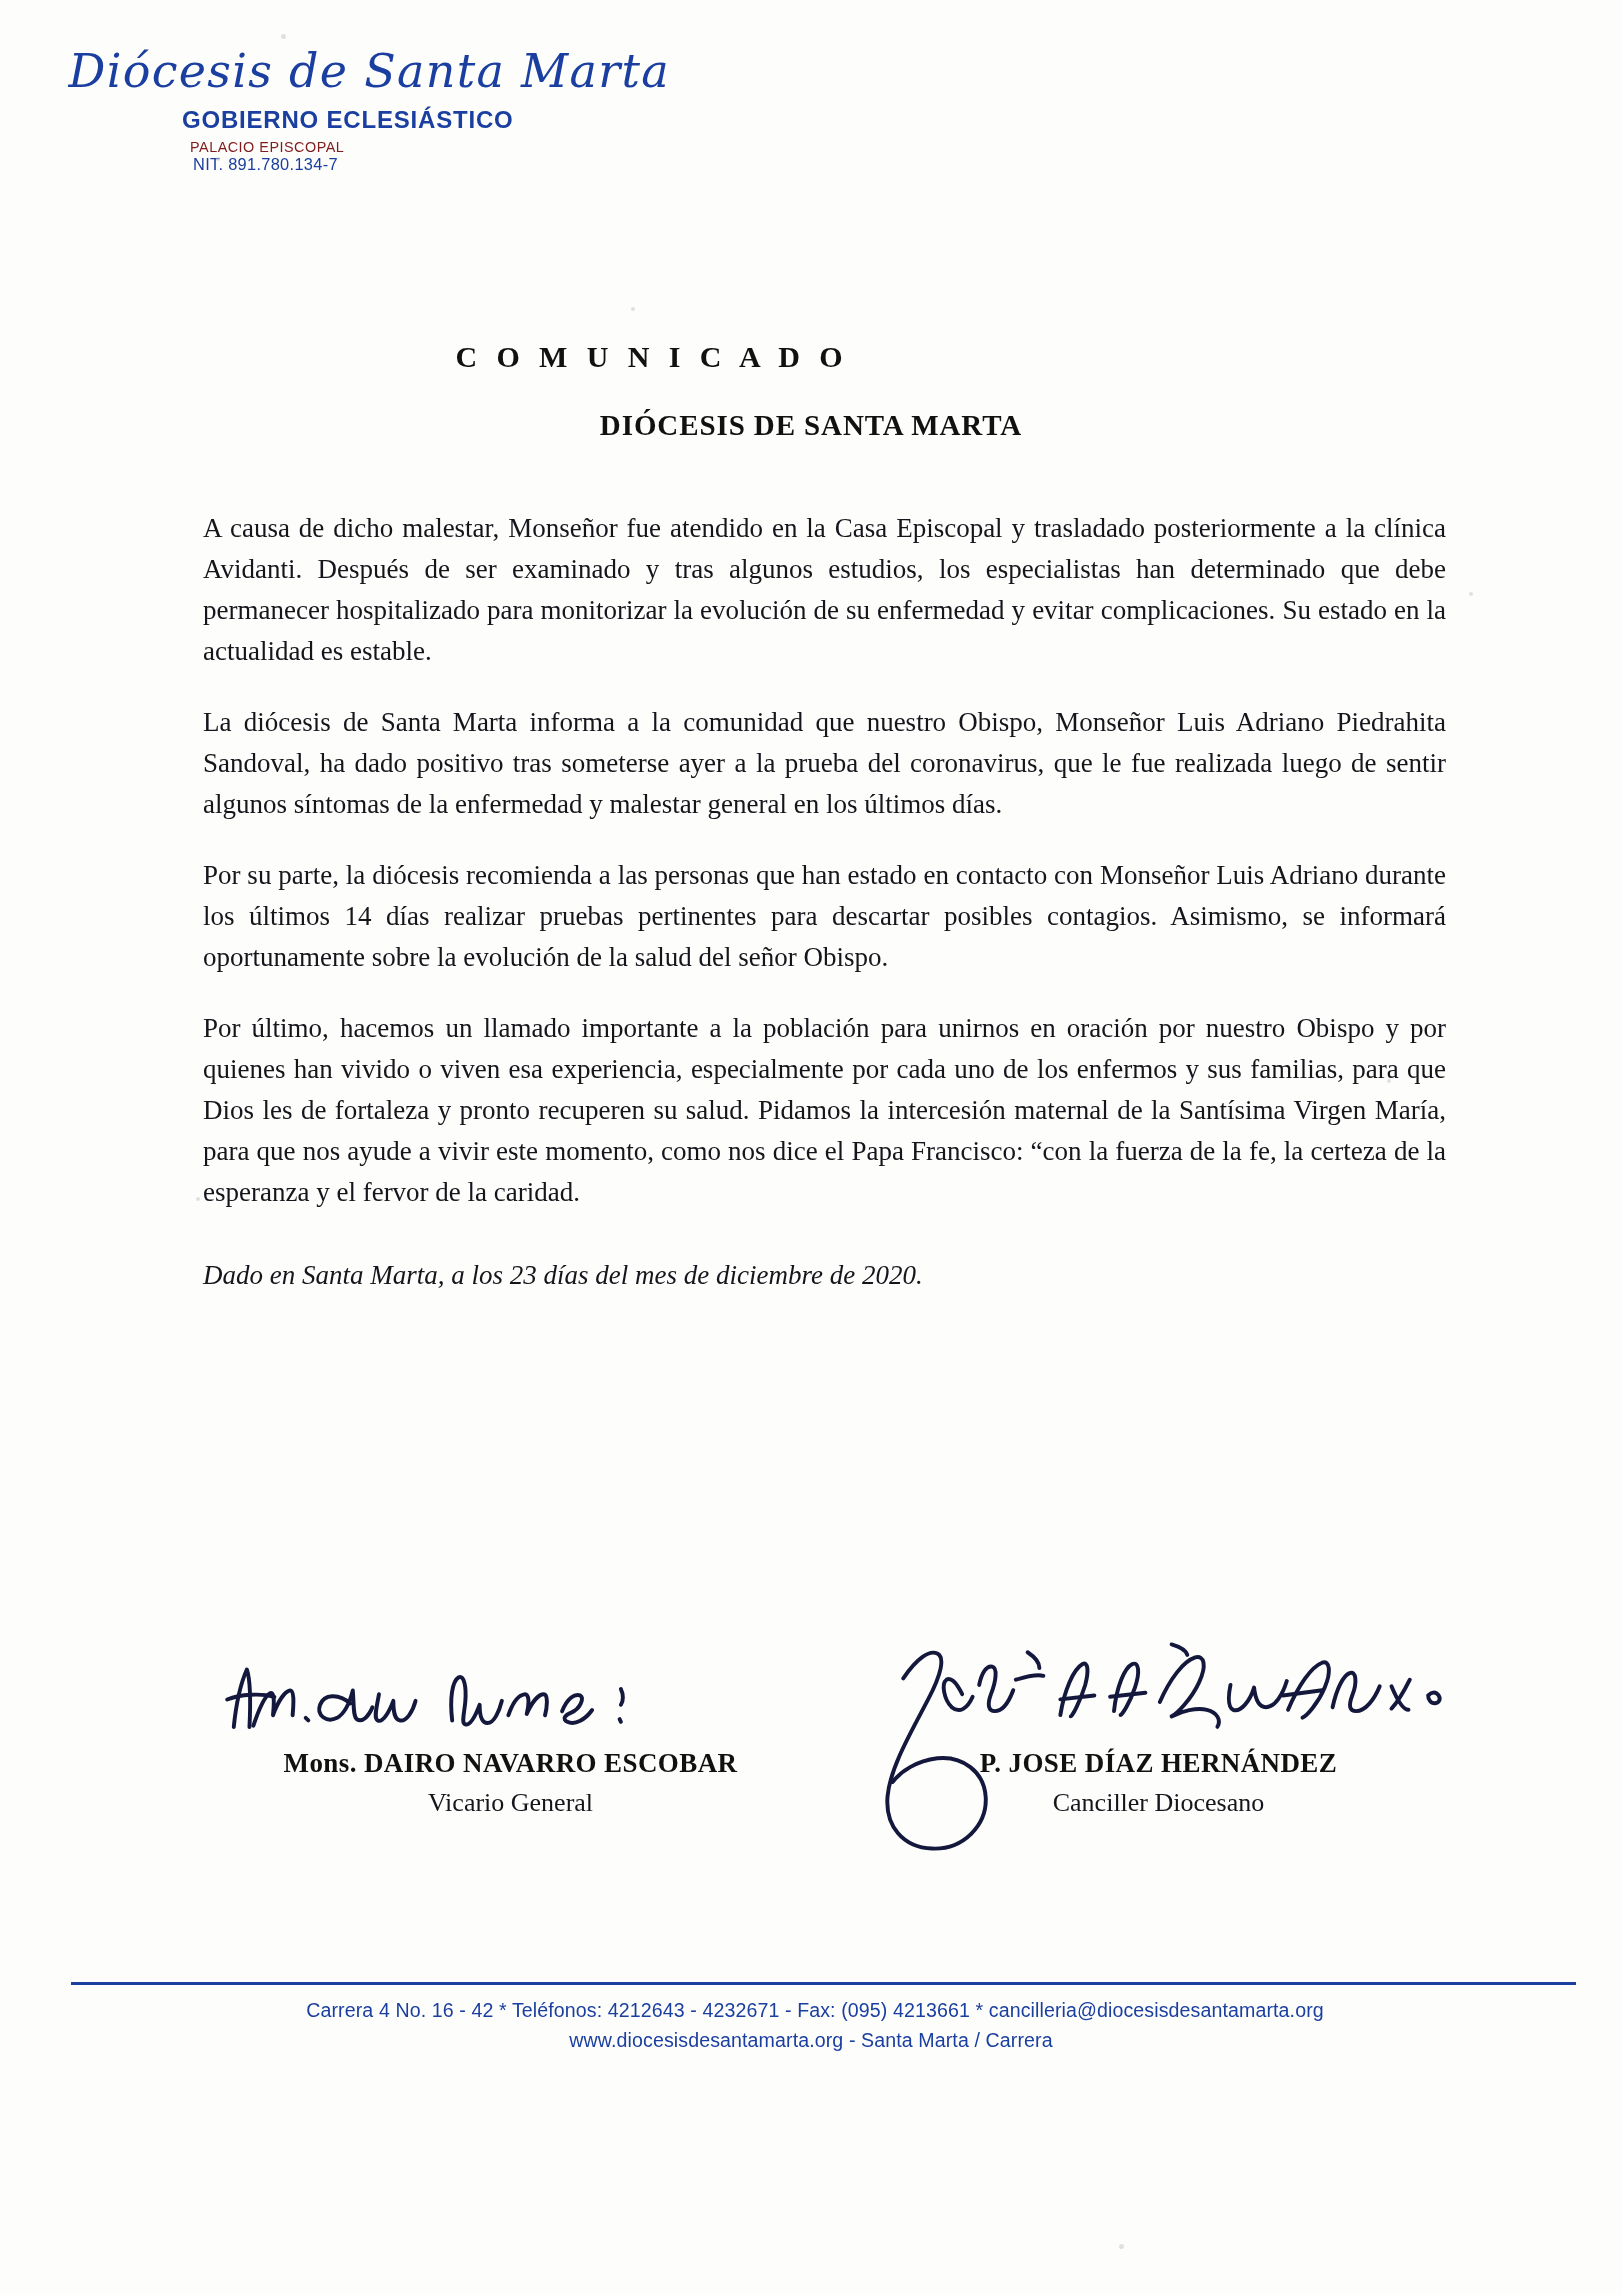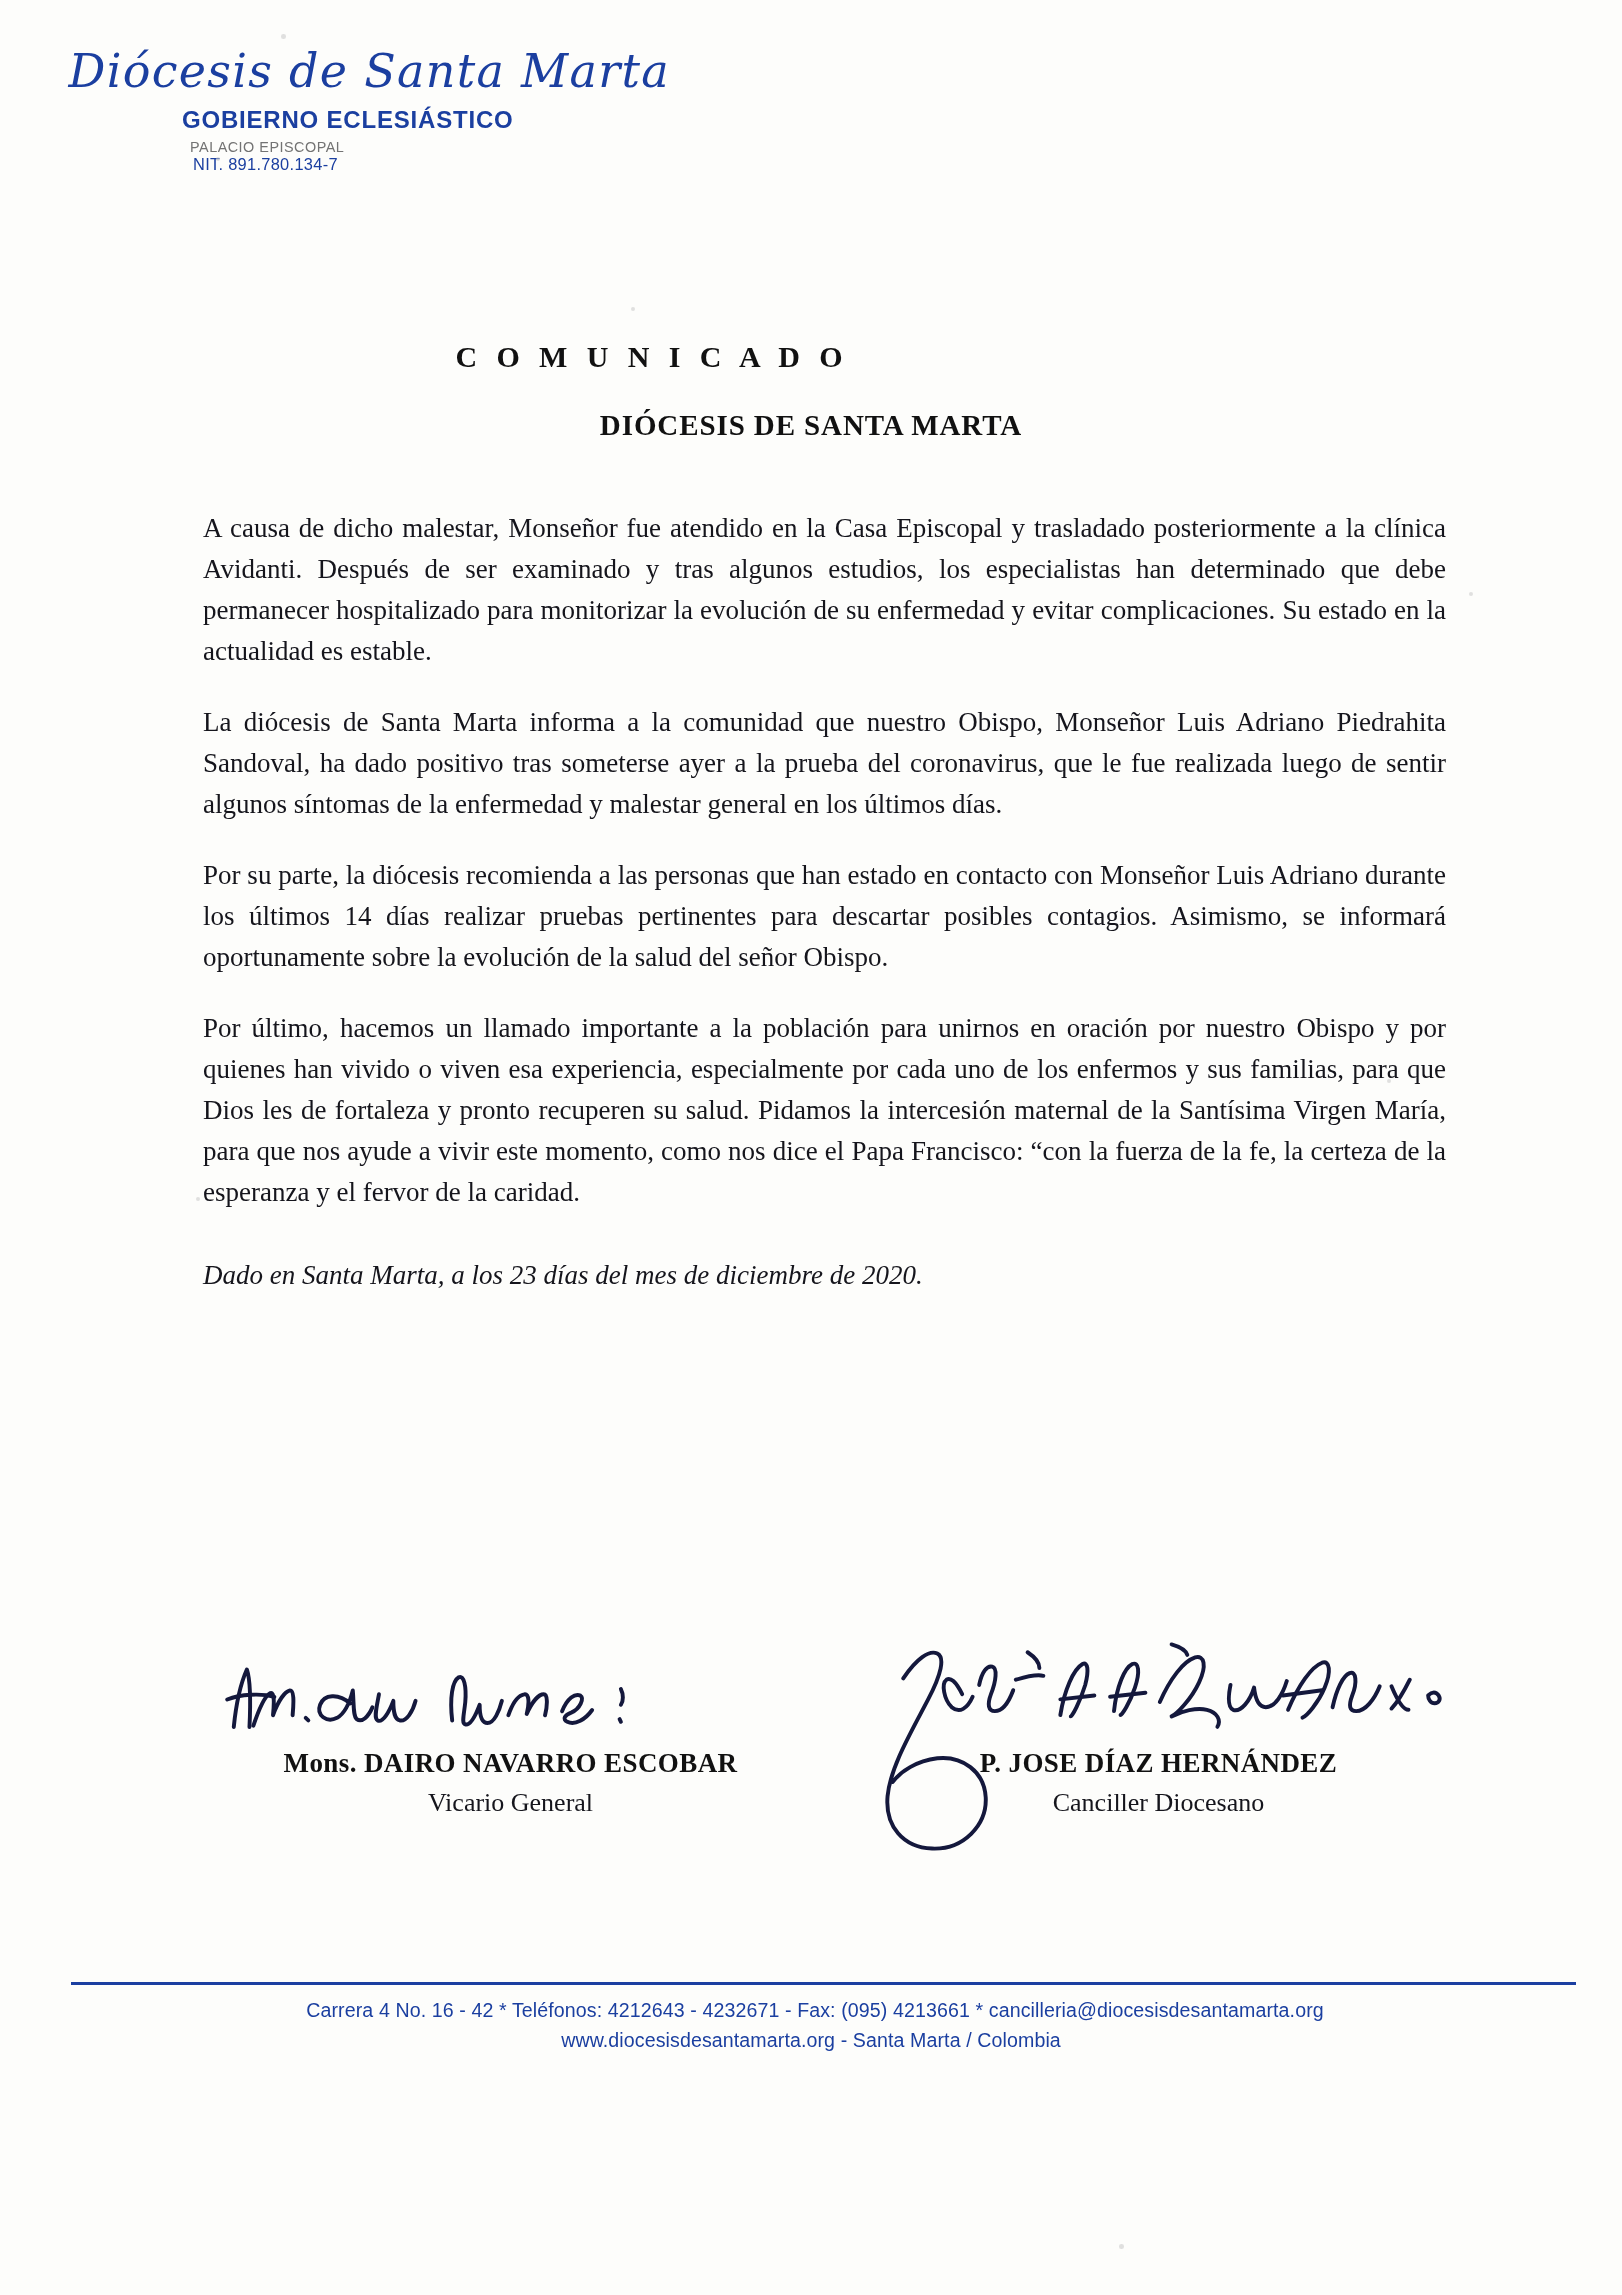--- a/index.html
+++ b/index.html
@@ -46,21 +46,21 @@
     font-size: 24px;
     letter-spacing: 0.8px;
     color: #1b3fa0;
     margin-top: 9.2px;
     margin-left: 120px;
   }
   .palacio {
     font-family: "Liberation Sans", sans-serif;
     font-size: 14.4px;
     letter-spacing: 0.5px;
-    color: #737373;
+    color: #7f1d1d;
     margin-top: 5.2px;
     margin-left: 128px;
   }
   .nit {
     font-family: "Liberation Sans", sans-serif;
     font-size: 16.4px;
     letter-spacing: 0.3px;
     color: #1b3fa0;
     margin-top: 0;
     margin-left: 131px;
@@ -258,21 +258,21 @@
     </div>
     <div class="sig-block sig-right">
       <div class="sig-name">P. JOSE DÍAZ HERNÁNDEZ</div>
       <div class="sig-role">Canciller Diocesano</div>
     </div>
   </div>
 
   <div class="footer-rule"></div>
   <div class="footer">
     <div class="footer-line1">Carrera 4 No. 16 - 42 * Teléfonos: 4212643 - 4232671 - Fax: (095) 4213661 * cancilleria@diocesisdesantamarta.org</div>
-    <div class="footer-line2">www.diocesisdesantamarta.org - Santa Marta / Colombia</div>
+    <div class="footer-line2">www.diocesisdesantamarta.org - Santa Marta / Carrera</div>
   </div>
 
   <div class="speck" style="left:281px;top:34px;width:4.6px;height:4.6px;"></div>
   <div class="speck" style="left:216px;top:157px;width:3.9px;height:3.9px;"></div>
   <div class="speck" style="left:631px;top:307px;width:3.9px;height:3.9px;"></div>
   <div class="speck" style="left:1469px;top:592px;width:3.9px;height:3.9px;"></div>
   <div class="speck" style="left:1387px;top:1079px;width:3.9px;height:3.9px;"></div>
   <div class="speck" style="left:196px;top:1197px;width:3.9px;height:3.9px;"></div>
   <div class="speck" style="left:1119px;top:2244px;width:4.6px;height:4.6px;"></div>
 

